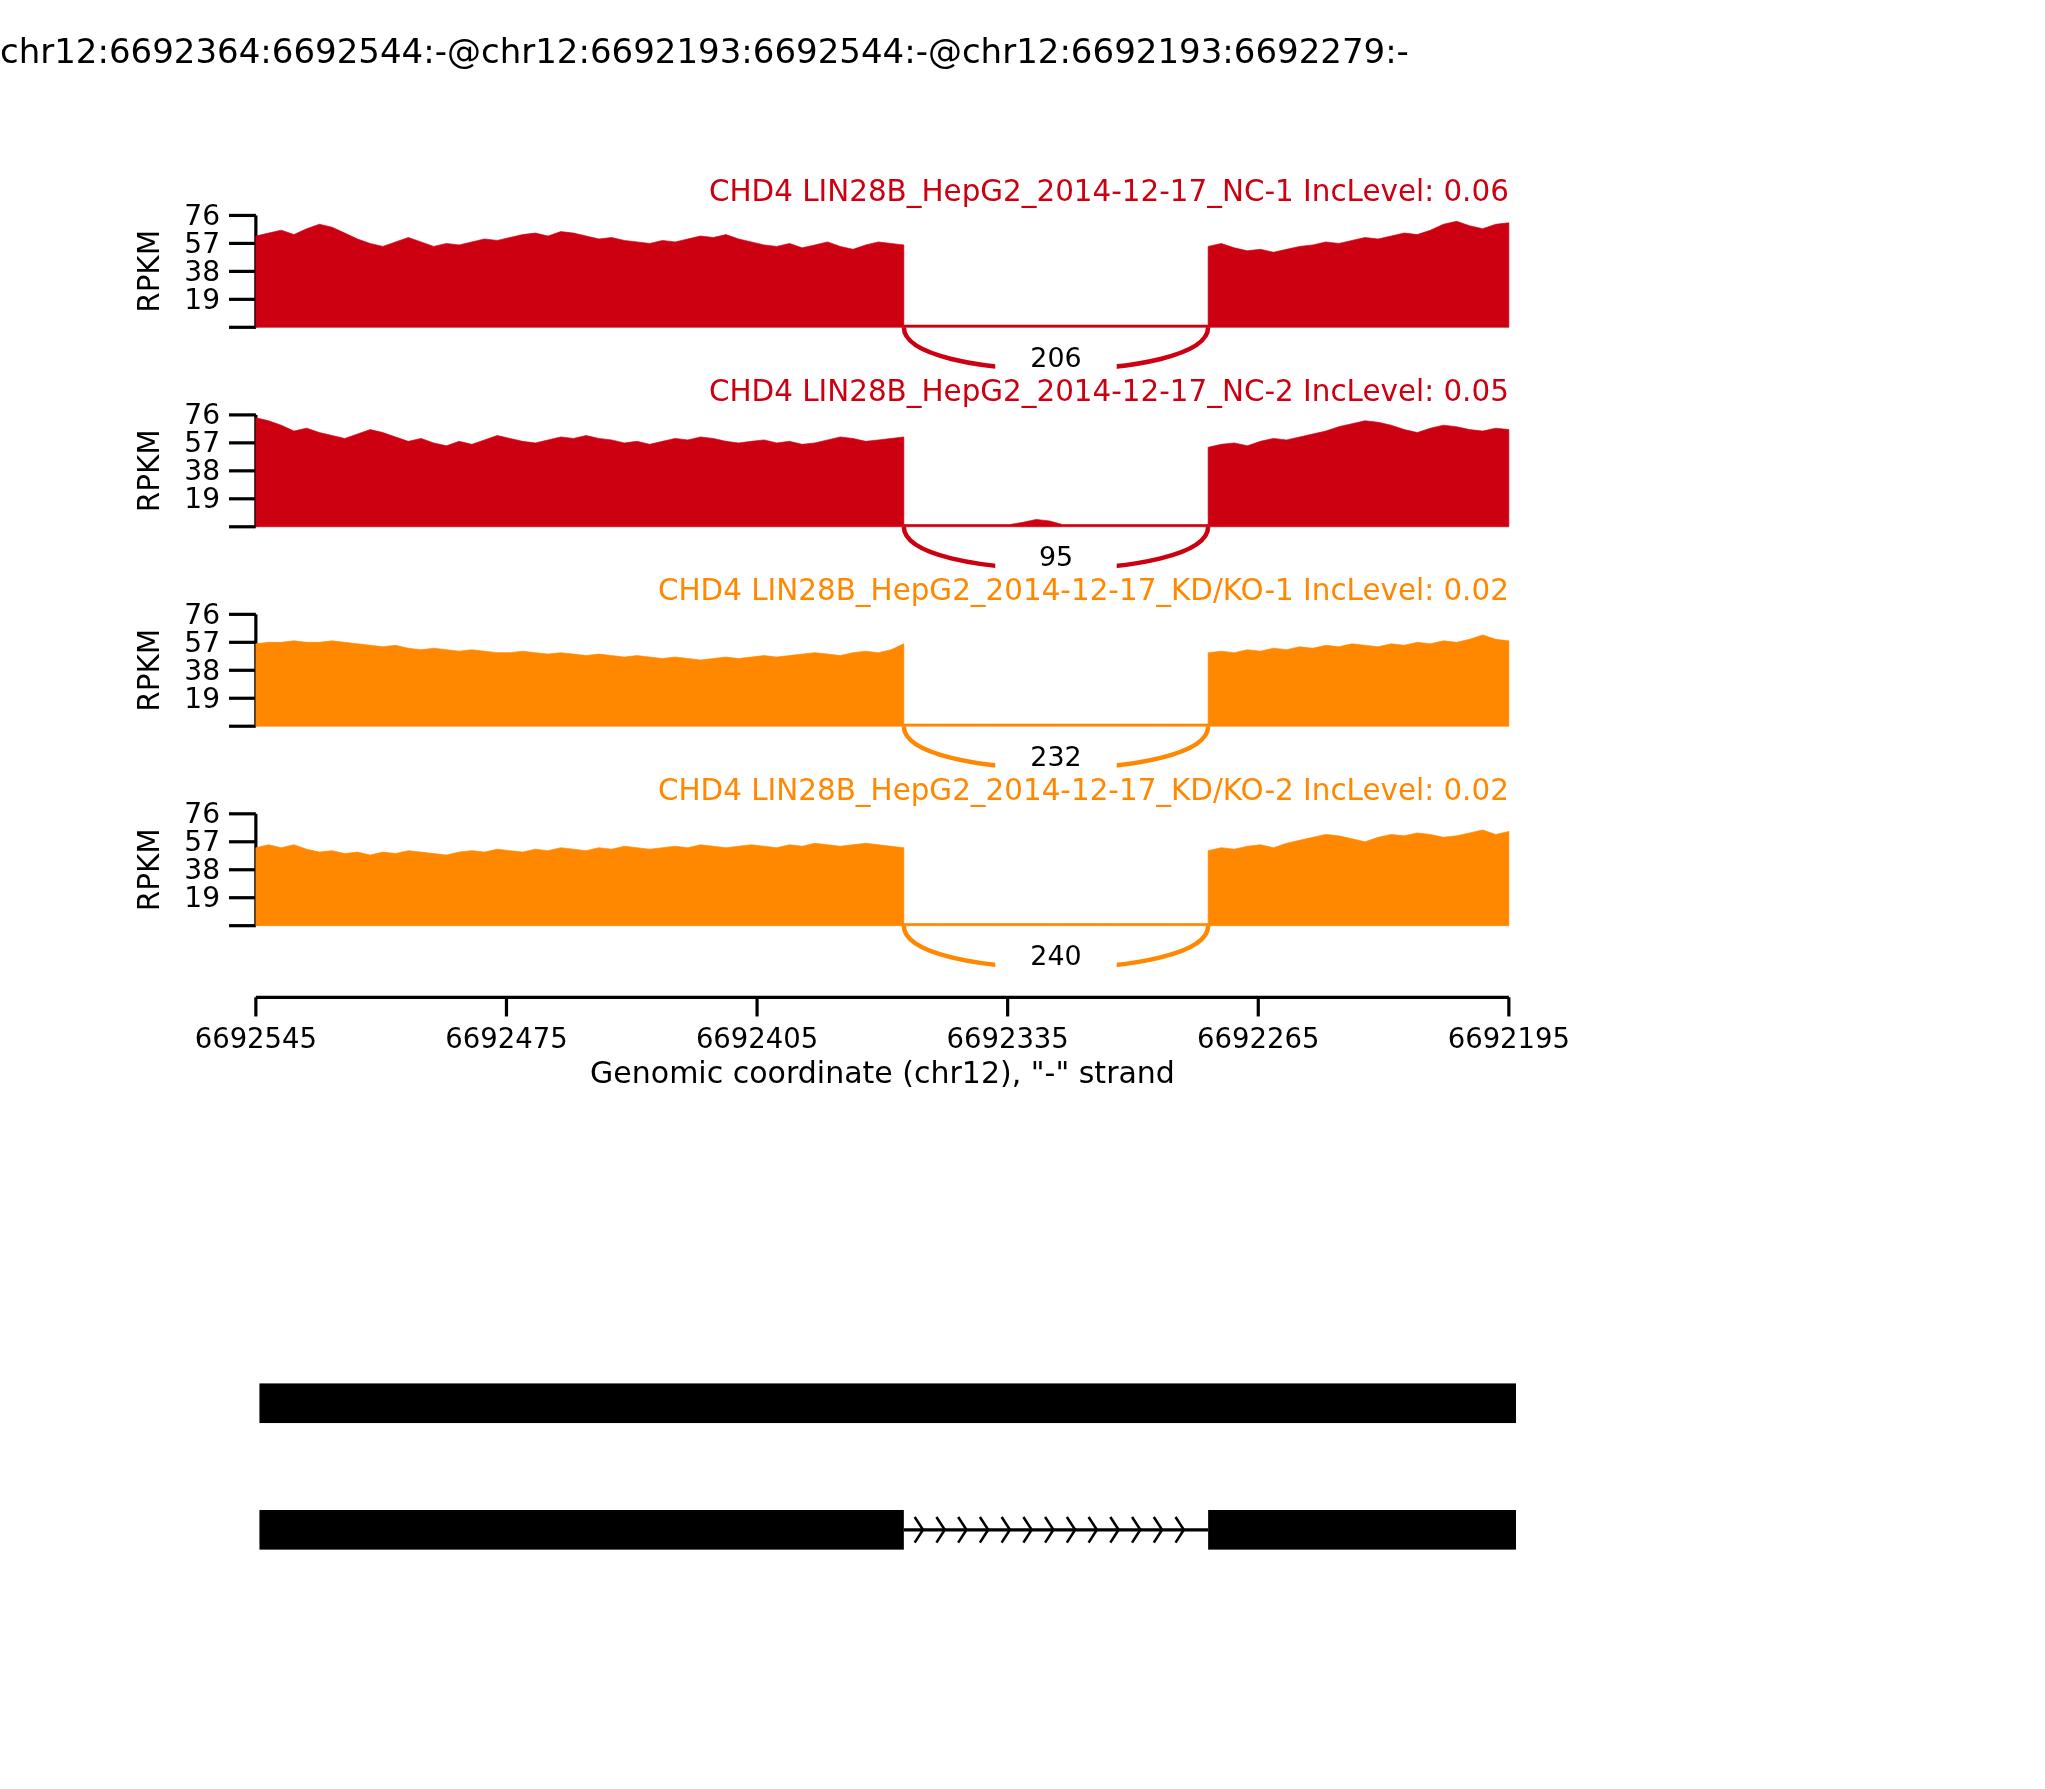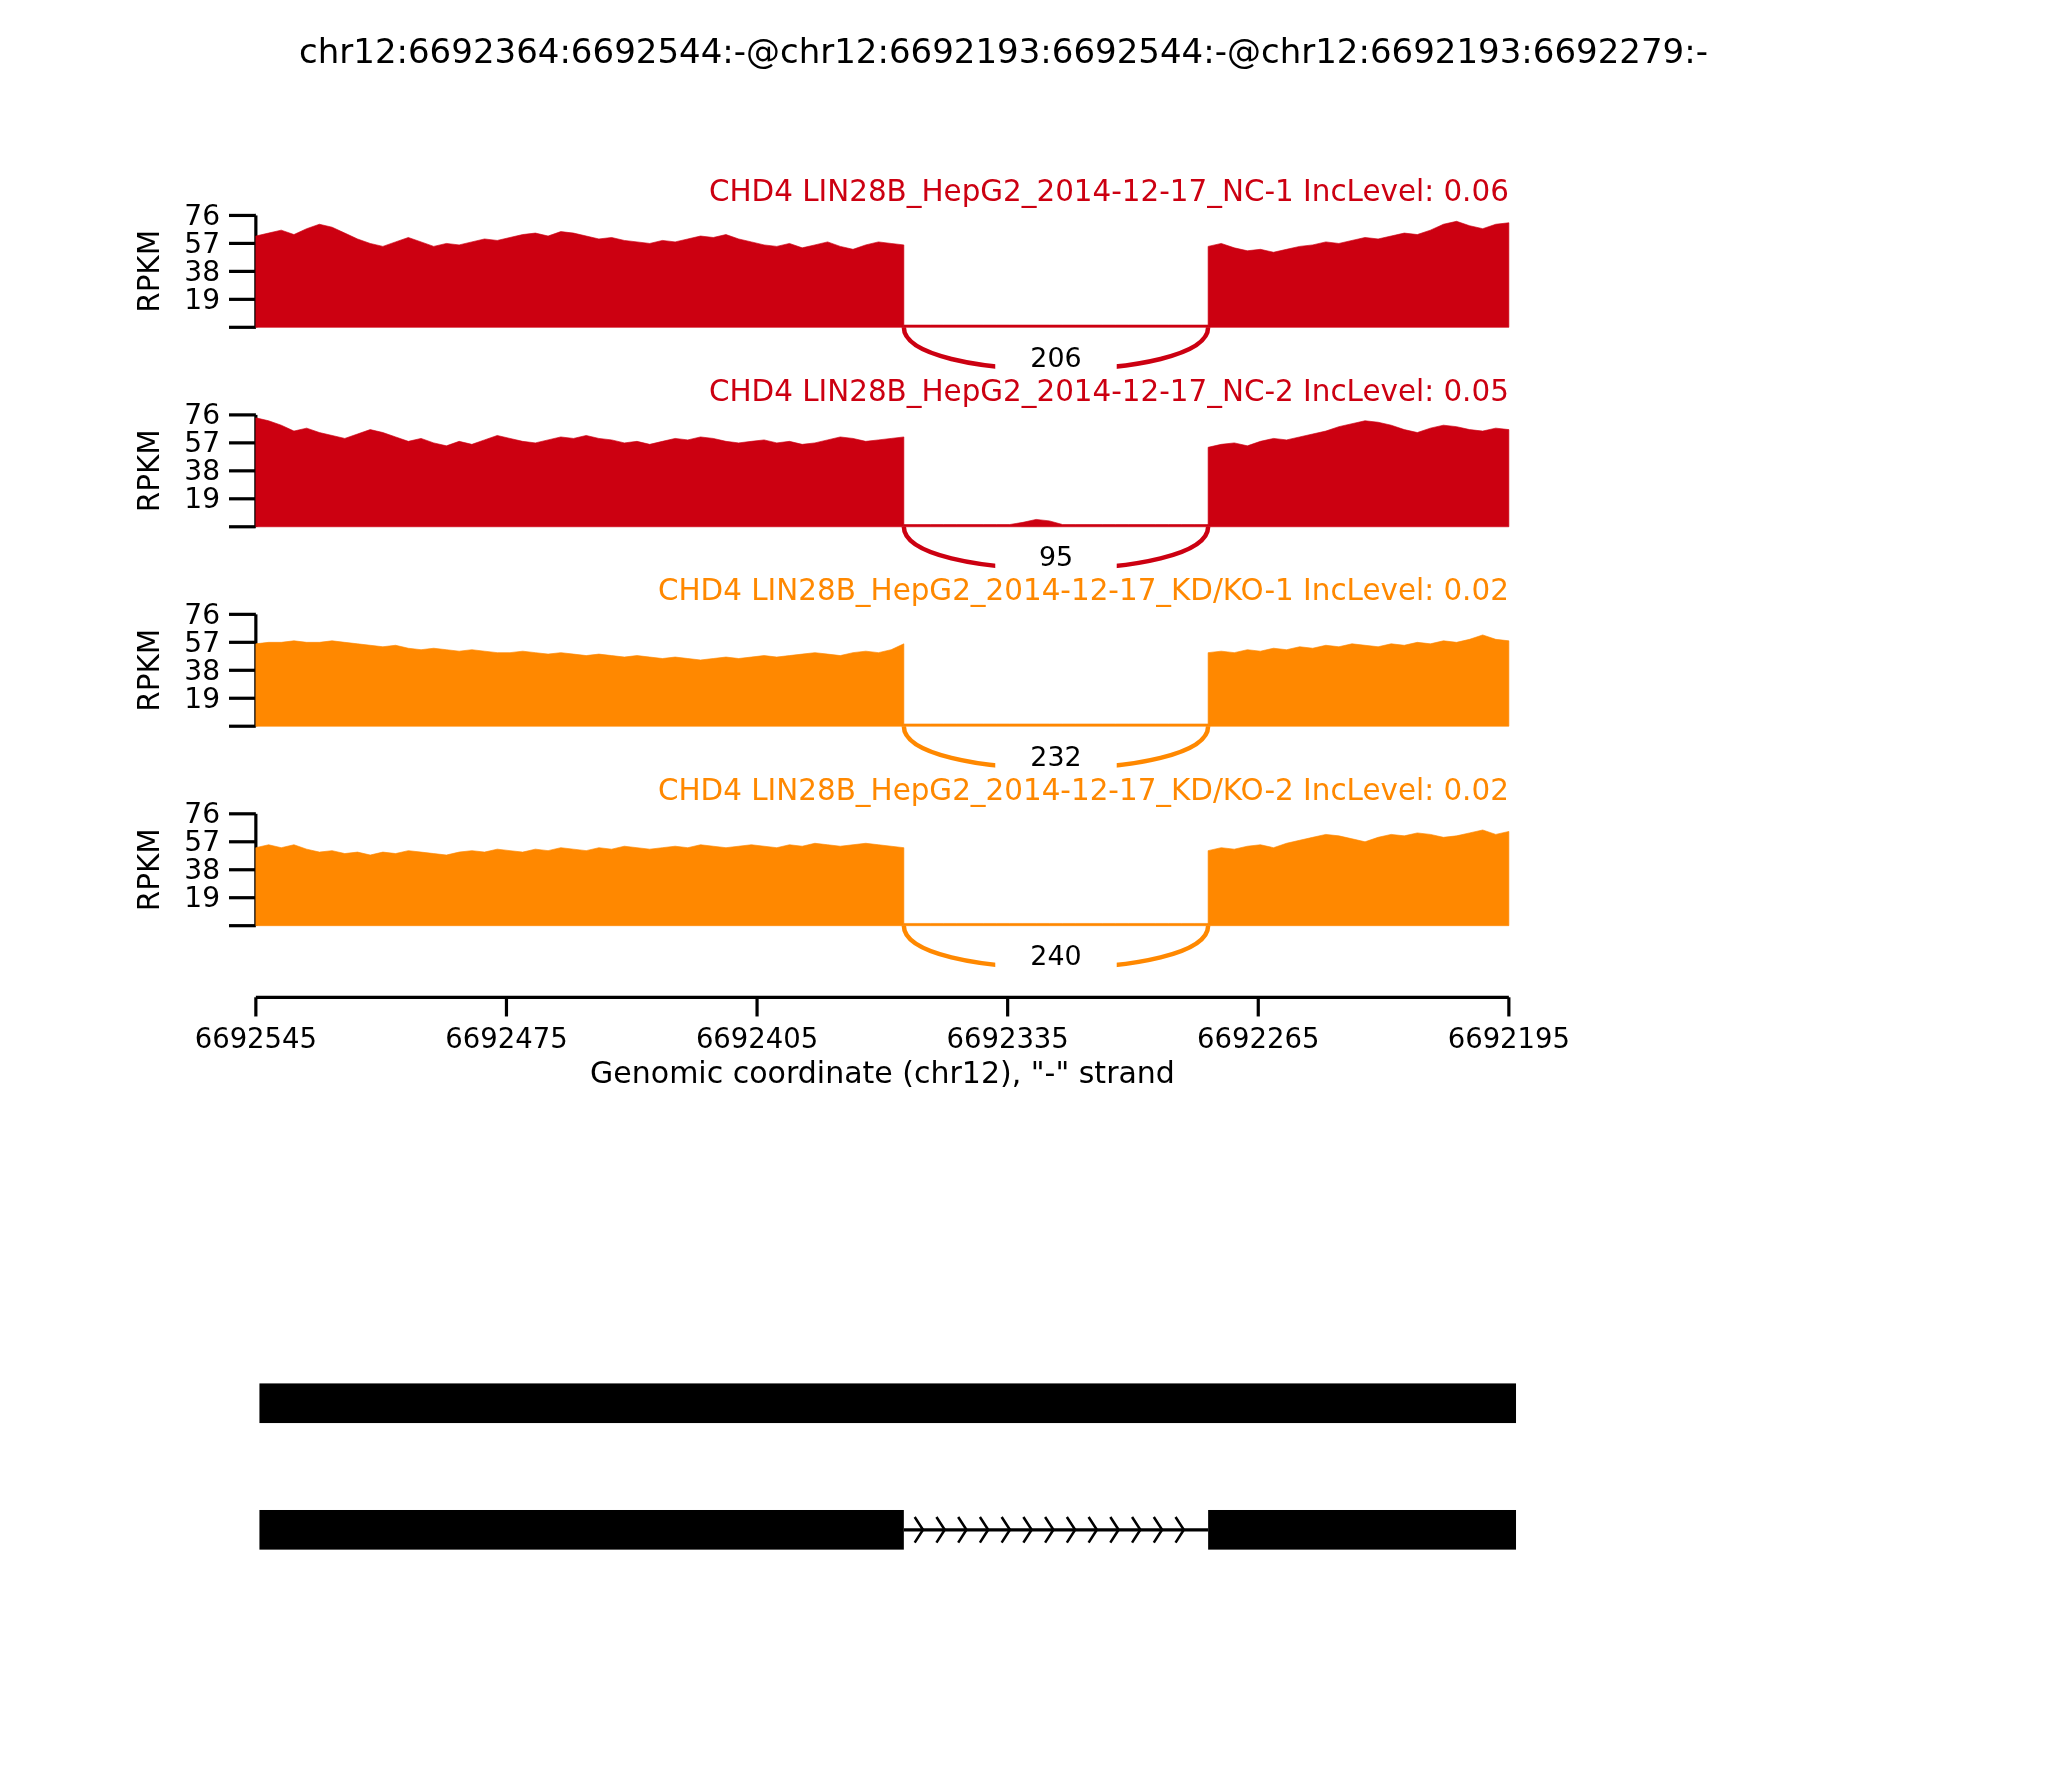--- a/index.html
+++ b/index.html
@@ -1,18 +1,18 @@
 <!DOCTYPE html>
 <html style="font-size:10.2px"><head>
 <meta charset="utf-8">
 <style>
   html,body{margin:0;padding:0;background:#ffffff;}
   .canvas{position:relative;width:2046px;height:1790px;background:#ffffff;overflow:hidden;
           font-family:"DejaVu Sans","Liberation Sans",sans-serif;color:#000;}
-  .title{position:absolute;top:31px;left:0;width:2007px;text-align:center;font-size:34px;white-space:nowrap;}
+  .title{position:absolute;top:31px;left:0;width:2007px;text-align:left;font-size:34px;white-space:nowrap;}
   .xlabel{position:absolute;top:1055px;left:256px;width:1253px;text-align:center;font-size:30px;}
   #plot{position:absolute;left:0;top:0;}
   #plot text{font-family:"DejaVu Sans","Liberation Sans",sans-serif;}
 </style>
 </head>
 <body>
 
 <div class="canvas">
   <div class="title">chr12:6692364:6692544:-@chr12:6692193:6692544:-@chr12:6692193:6692279:-</div>
   <svg id="plot" width="2046" height="1790" viewBox="0 0 3200 2800">

